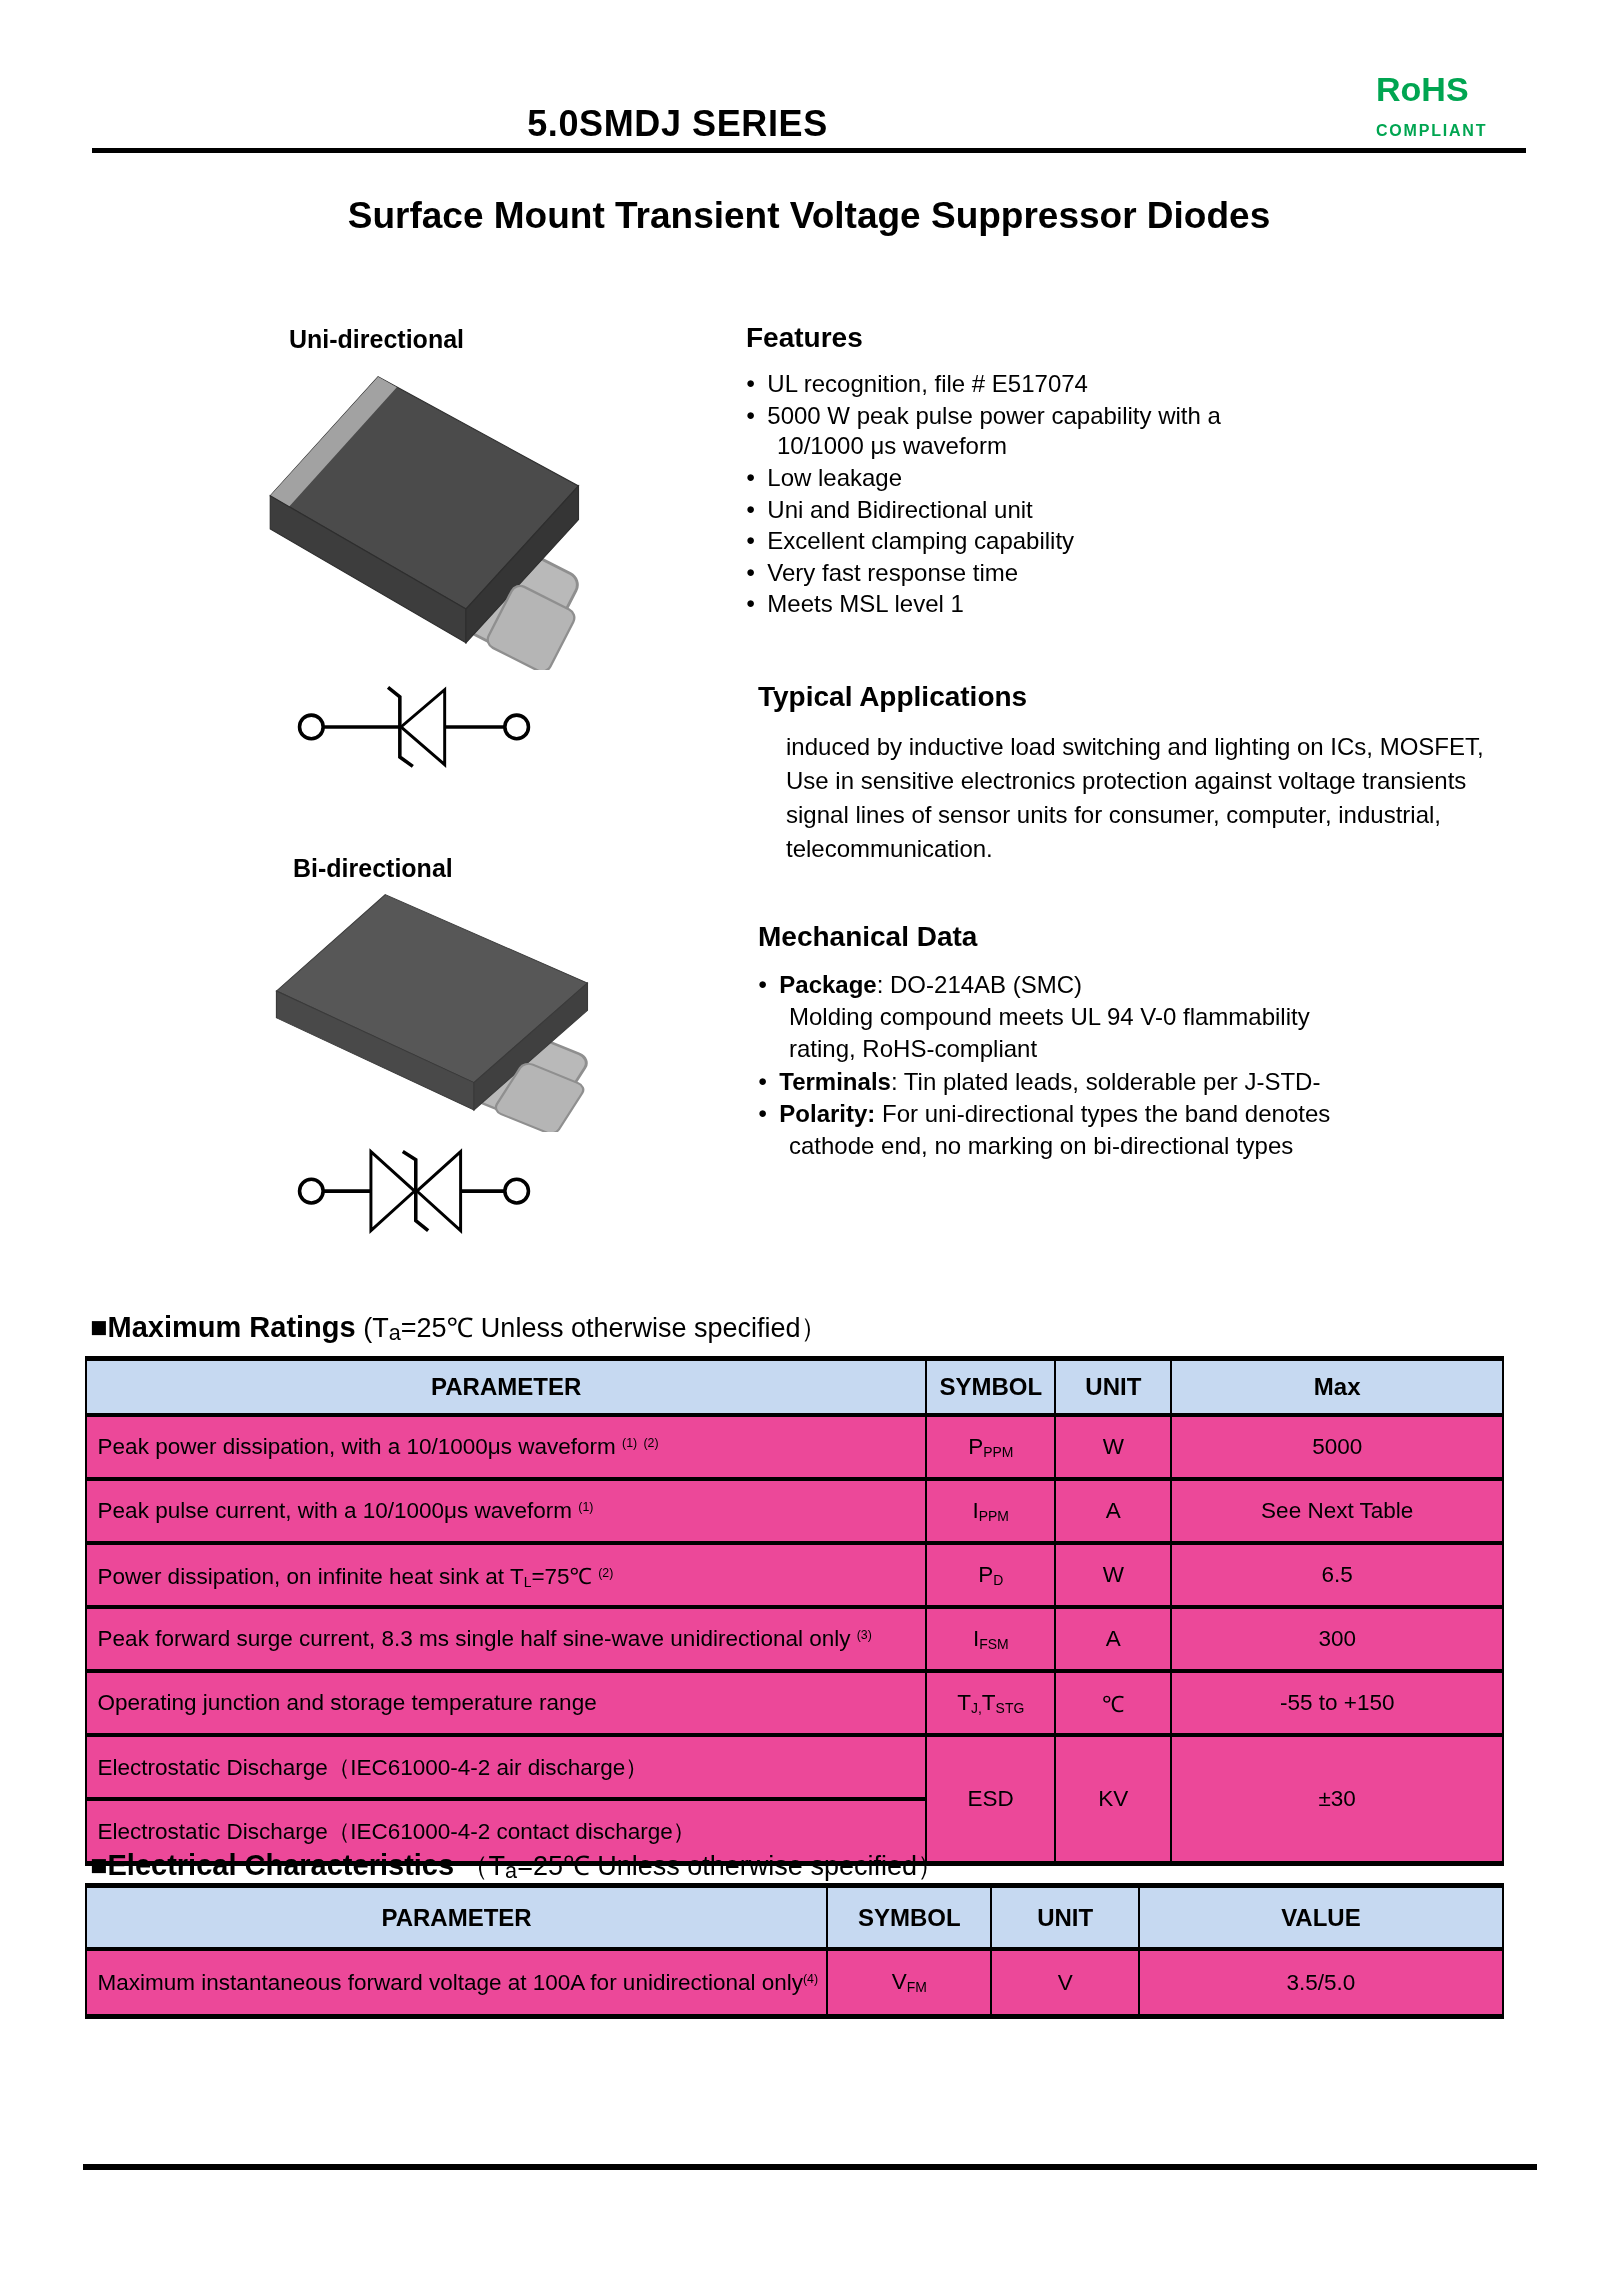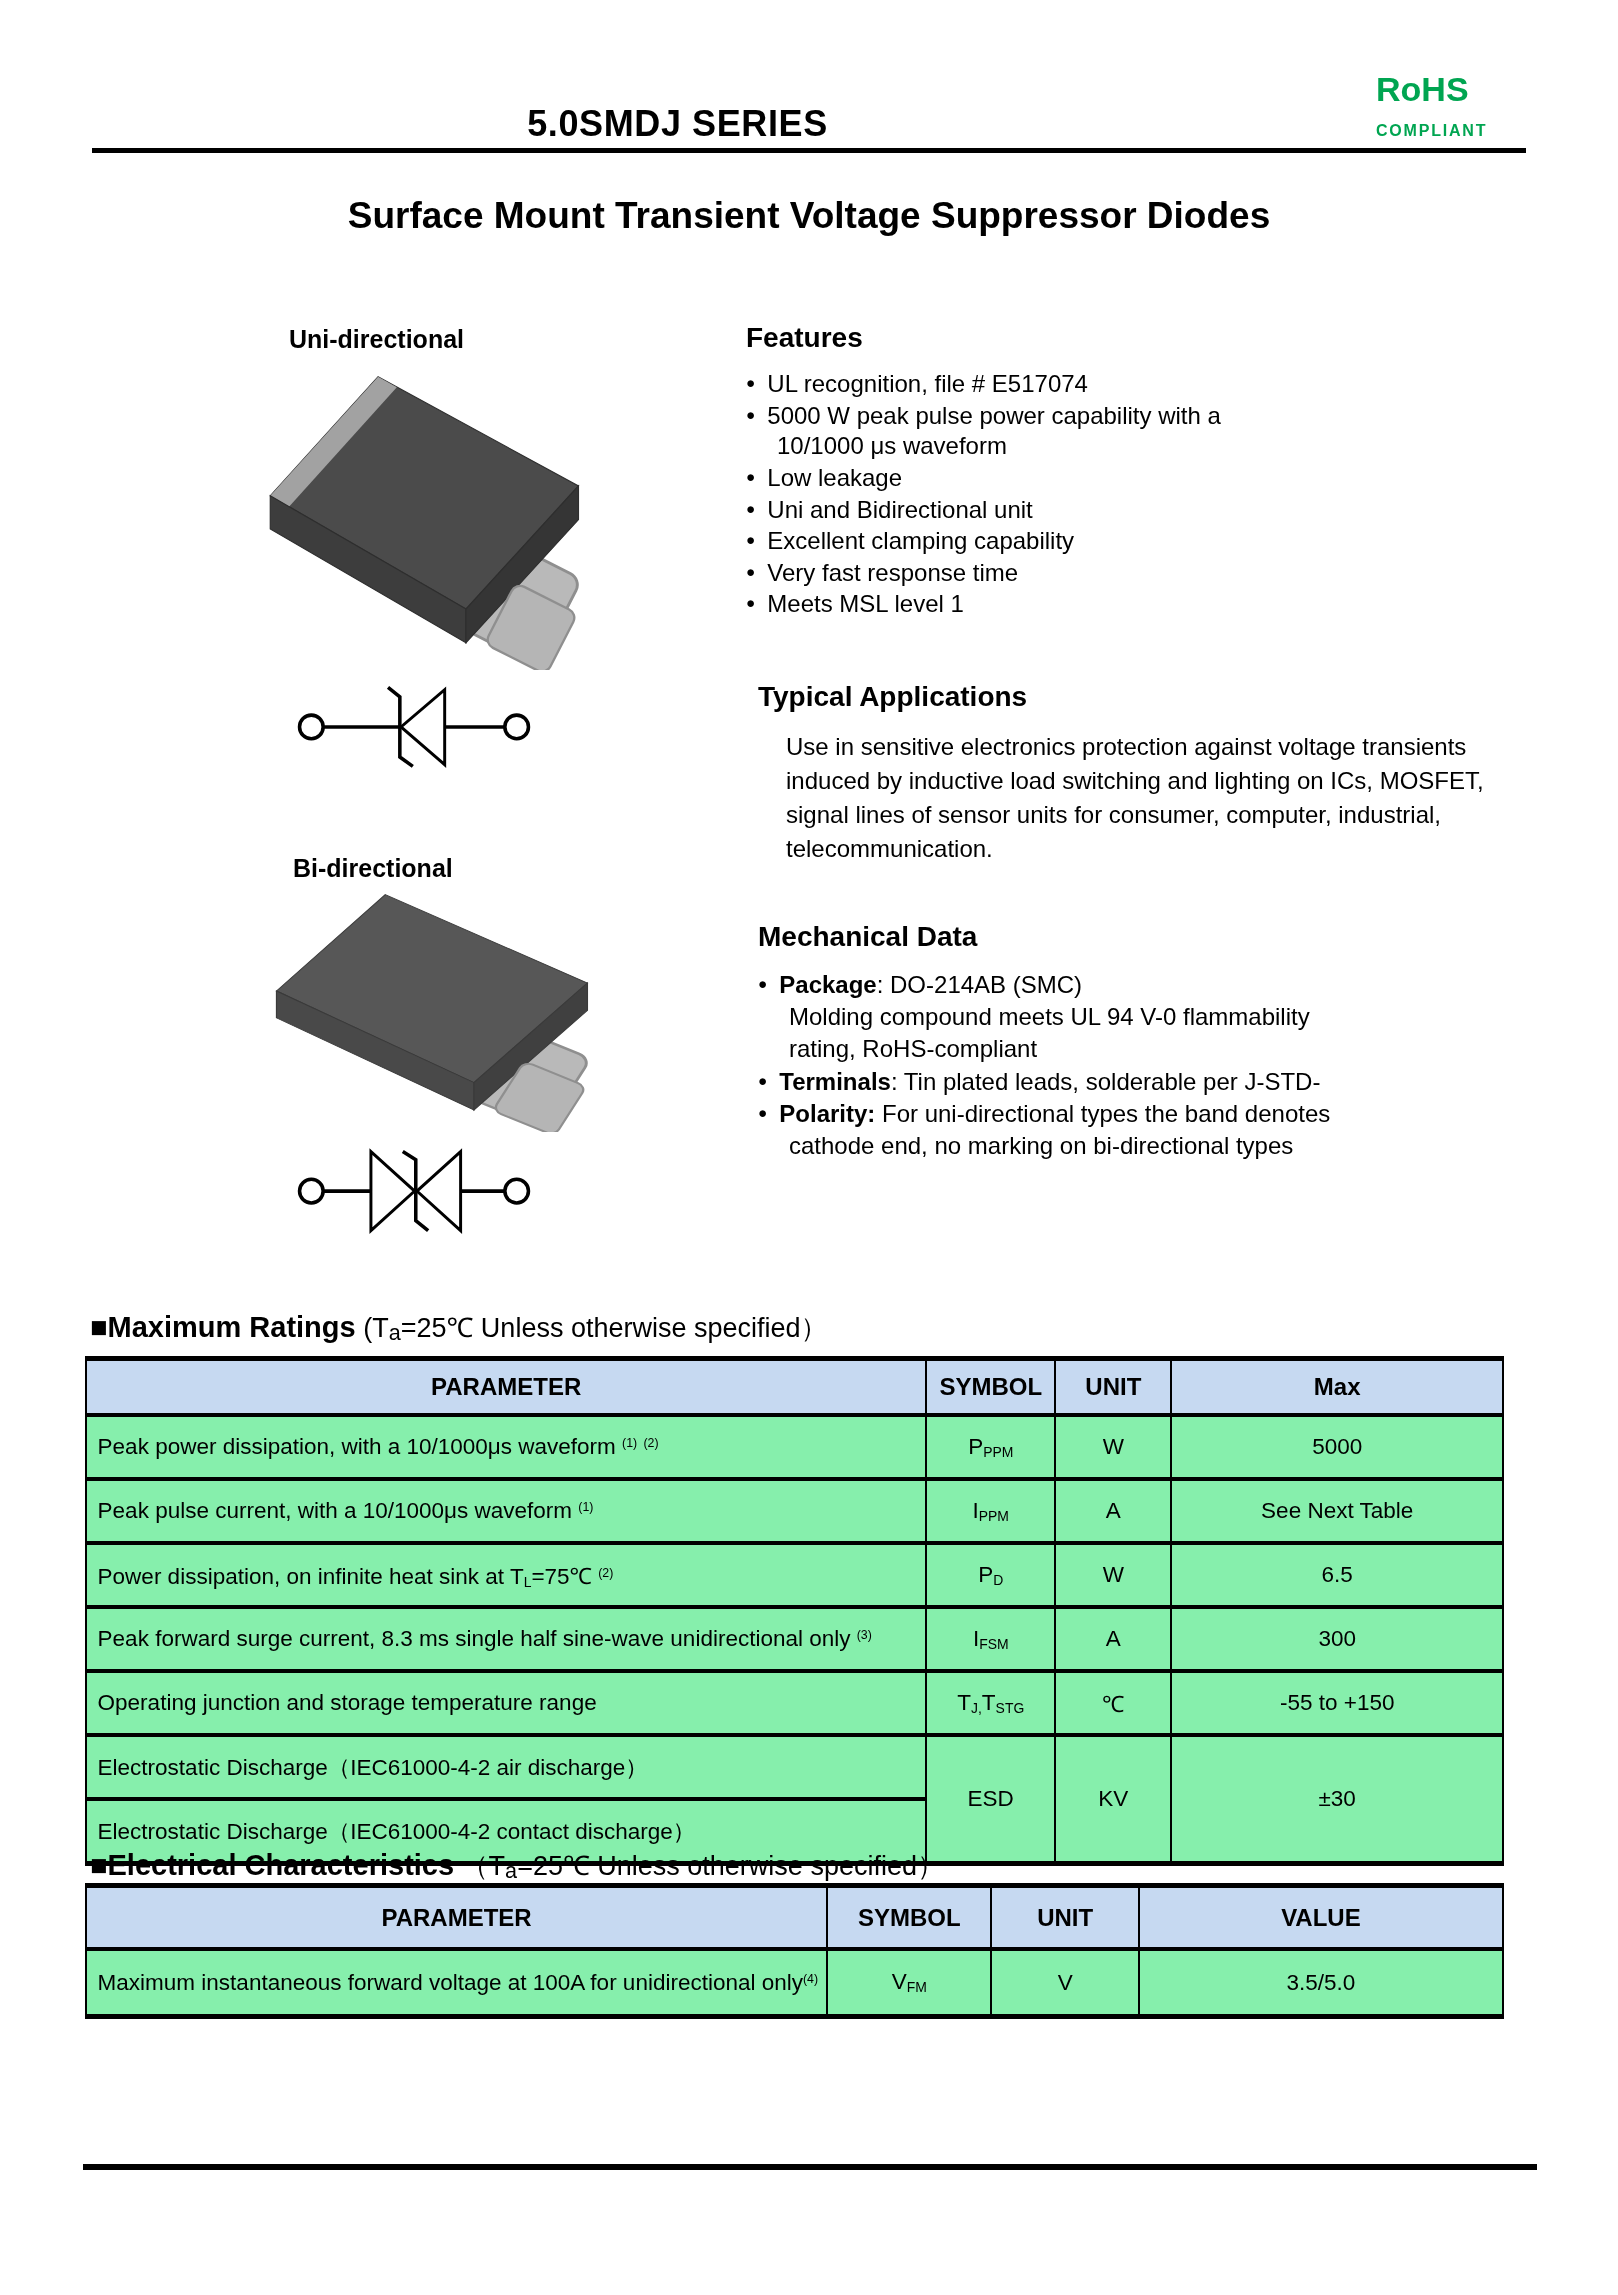--- a/index.html
+++ b/index.html
@@ -85,21 +85,21 @@
     background:var(--table-header-bg,#c6d9f1);
     font-weight:bold;font-size:24px;
     border-left:2.4px solid #000;border-right:2.4px solid #000;
     border-bottom:4.7px solid #000;
     text-align:center;vertical-align:middle;
   }
   table.data-table td{
     border-left:2.4px solid #000;border-right:2.4px solid #000;
     border-top:4.7px solid #000;
     vertical-align:middle;text-align:center;
-    background:#86efac;
+    background:#ec4899;
   }
   table.data-table td.param{text-align:left;padding-left:10.6px;}
   .mr-table th{height:50px;}
   .mr-table td{height:58px;}
   .ec-table th{height:57px;}
   .ec-table td{height:61px;}
   .mr-table col.c1{width:59.3%;} .mr-table col.c2{width:9.1%;}
   .mr-table col.c3{width:8.2%;}  .mr-table col.c4{width:23.4%;}
   .ec-table col.c1{width:52.3%;} .ec-table col.c2{width:11.6%;}
   .ec-table col.c3{width:10.4%;} .ec-table col.c4{width:25.7%;}
@@ -194,22 +194,22 @@
         </div>
         <div class="b-item">
           <div class="b-line"><span class="bullet">●</span><span>Meets MSL level 1</span></div>
         </div>
       </div>
   </div>
 
   <div class="abs applications-block">
     <div class="sec-heading">Typical Applications</div>
     <div class="app-body" id="applications-body">
+        <div class="app-line">induced by inductive load switching and lighting on ICs, MOSFET,</div>
         <div class="app-line">Use in sensitive electronics protection against voltage transients</div>
-        <div class="app-line">induced by inductive load switching and lighting on ICs, MOSFET,</div>
         <div class="app-line">signal lines of sensor units for consumer, computer, industrial,</div>
         <div class="app-line">telecommunication.</div>
       </div>
   </div>
 
   <div class="abs mechanical-block">
     <div class="sec-heading">Mechanical Data</div>
     <div class="mech-list" id="mechanical-list">
         <div class="mech-item">
           <div class="b-line"><span class="bullet">●</span><b>Package</b><span>: DO-214AB (SMC)</span></div>

